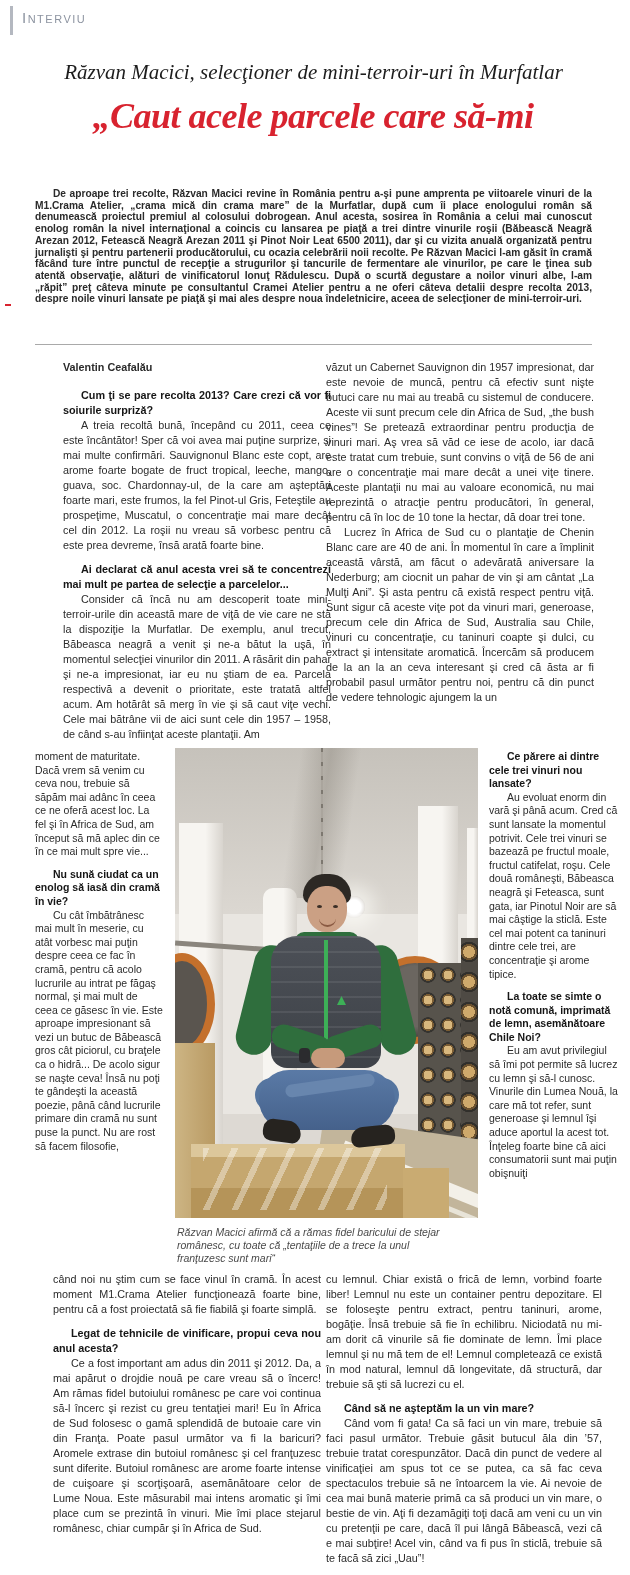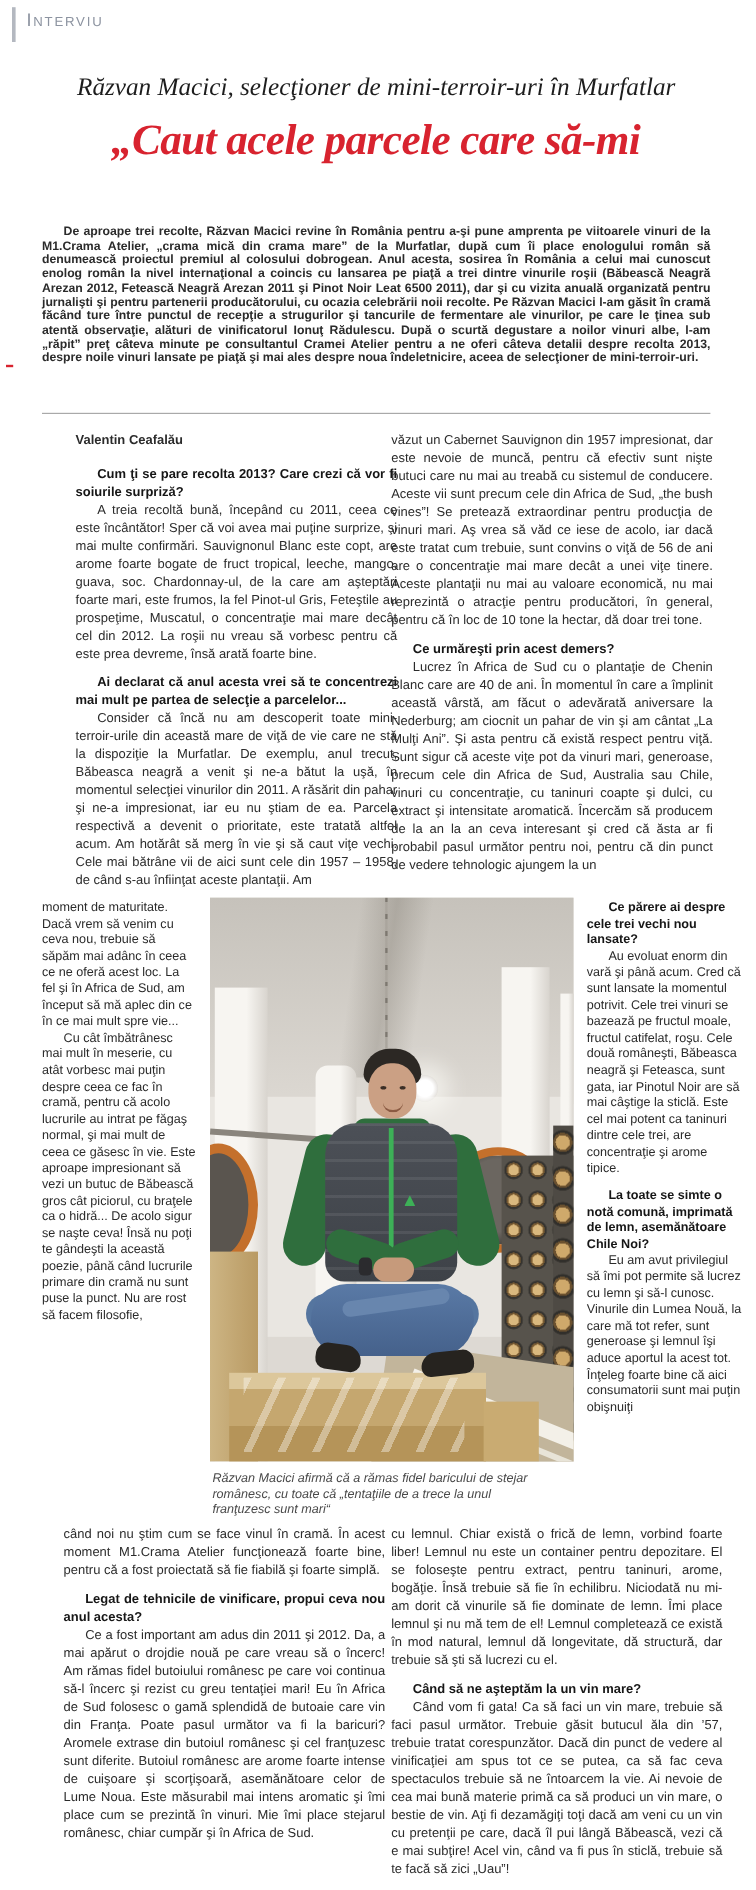--- a/index.html
+++ b/index.html
@@ -134,31 +134,31 @@
   <div class="tb wide lt">
     <p class="byline">Valentin Ceafalău</p>
     <p class="q">Cum ţi se pare recolta 2013? Care crezi că vor fi soiurile surpriză?</p>
     <p class="p">A treia recoltă bună, începând cu 2011, ceea ce este încântător! Sper că voi avea mai puţine surprize, şi mai multe confirmări. Sauvignonul Blanc este copt, are arome foarte bogate de fruct tropical, leeche, mango, guava, soc. Chardonnay-ul, de la care am aşteptări foarte mari, este frumos, la fel Pinot-ul Gris, Feteştile au prospeţime, Muscatul, o concentraţie mai mare decât cel din 2012. La roşii nu vreau să vorbesc pentru că este prea devreme, însă arată foarte bine.</p>
     <p class="q">Ai declarat că anul acesta vrei să te concentrezi mai mult pe partea de selecţie a parcelelor...</p>
     <p class="p">Consider că încă nu am descoperit toate mini-terroir-urile din această mare de viţă de vie care ne stă la dispoziţie la Murfatlar. De exemplu, anul trecut, Băbeasca neagră a venit şi ne-a bătut la uşă, în momentul selecţiei vinurilor din 2011. A răsărit din pahar şi ne-a impresionat, iar eu nu ştiam de ea. Parcela respectivă a devenit o prioritate, este tratată altfel acum. Am hotărât să merg în vie şi să caut viţe vechi. Cele mai bătrâne vii de aici sunt cele din 1957 – 1958, de când s-au înfiinţat aceste plantaţii. Am</p>
   </div>
 
   <div class="tb wide rt">
     <p>văzut un Cabernet Sauvignon din 1957 impresionat, dar este nevoie de muncă, pentru că efectiv sunt nişte butuci care nu mai au treabă cu sistemul de conducere. Aceste vii sunt precum cele din Africa de Sud, „the bush vines”! Se pretează extraordinar pentru producţia de vinuri mari. Aş vrea să văd ce iese de acolo, iar dacă este tratat cum trebuie, sunt convins o viţă de 56 de ani are o concentraţie mai mare decât a unei viţe tinere. Aceste plantaţii nu mai au valoare economică, nu mai reprezintă o atracţie pentru producători, în general, pentru că în loc de 10 tone la hectar, dă doar trei tone.</p>
-    <p class="q">Ce urmăreşti prin acest demers?</p>
     <p class="p">Lucrez în Africa de Sud cu o plantaţie de Chenin Blanc care are 40 de ani. În momentul în care a împlinit această vârstă, am făcut o adevărată aniversare la Nederburg; am ciocnit un pahar de vin şi am cântat „La Mulţi Ani”. Şi asta pentru că există respect pentru viţă. Sunt sigur că aceste viţe pot da vinuri mari, generoase, precum cele din Africa de Sud, Australia sau Chile, vinuri cu concentraţie, cu taninuri coapte şi dulci, cu extract şi intensitate aromatică. Încercăm să producem de la an la an ceva interesant şi cred că ăsta ar fi probabil pasul următor pentru noi, pentru că din punct de vedere tehnologic ajungem la un</p>
   </div>
 
   <div class="tb narrow ln">
     <p>moment de maturitate. Dacă vrem să venim cu ceva nou, trebuie să săpăm mai adânc în ceea ce ne oferă acest loc. La fel şi în Africa de Sud, am început să mă aplec din ce în ce mai mult spre vie...</p>
+    <p class="q">Nu sună ciudat ca un enolog să iasă din cramă în vie?</p>
     <p class="p">Cu cât îmbătrânesc mai mult în meserie, cu atât vorbesc mai puţin despre ceea ce fac în cramă, pentru că acolo lucrurile au intrat pe făgaş normal, şi mai mult de ceea ce găsesc în vie. Este aproape impresionant să vezi un butuc de Băbească gros cât piciorul, cu braţele ca o hidră... De acolo sigur se naşte ceva! Însă nu poţi te gândeşti la această poezie, până când lucrurile primare din cramă nu sunt puse la punct. Nu are rost să facem filosofie,</p>
   </div>
 
   <div class="tb narrow rn">
-    <p class="q" style="margin-top:0;">Ce părere ai despre cele trei vechi nou lansate?</p>
+    <p class="q" style="margin-top:0;">Ce părere ai dintre cele trei vinuri nou lansate?</p>
     <p class="p">Au evoluat enorm din vară şi până acum. Cred că sunt lansate la momentul potrivit. Cele trei vinuri se bazează pe fructul moale, fructul catifelat, roşu. Cele două româneşti, Băbeasca neagră şi Feteasca, sunt gata, iar Pinotul Noir are să mai câştige la sticlă. Este cel mai potent ca taninuri dintre cele trei, are concentraţie şi arome tipice.</p>
     <p class="q">La toate se simte o notă comună, imprimată de lemn, asemănătoare Chile Noi?</p>
     <p class="p">Eu am avut privilegiul să îmi pot permite să lucrez cu lemn şi să-l cunosc. Vinurile din Lumea Nouă, la care mă tot refer, sunt generoase şi lemnul îşi aduce aportul la acest tot. Înţeleg foarte bine că aici consumatorii sunt mai puţin obişnuiţi</p>
   </div>
 
   <div class="photo">
     <div class="ph-ceiling"></div>
     <div class="ph-beam"></div>
     <div class="ph-seam"></div>
     <div class="ph-backwall"></div>

